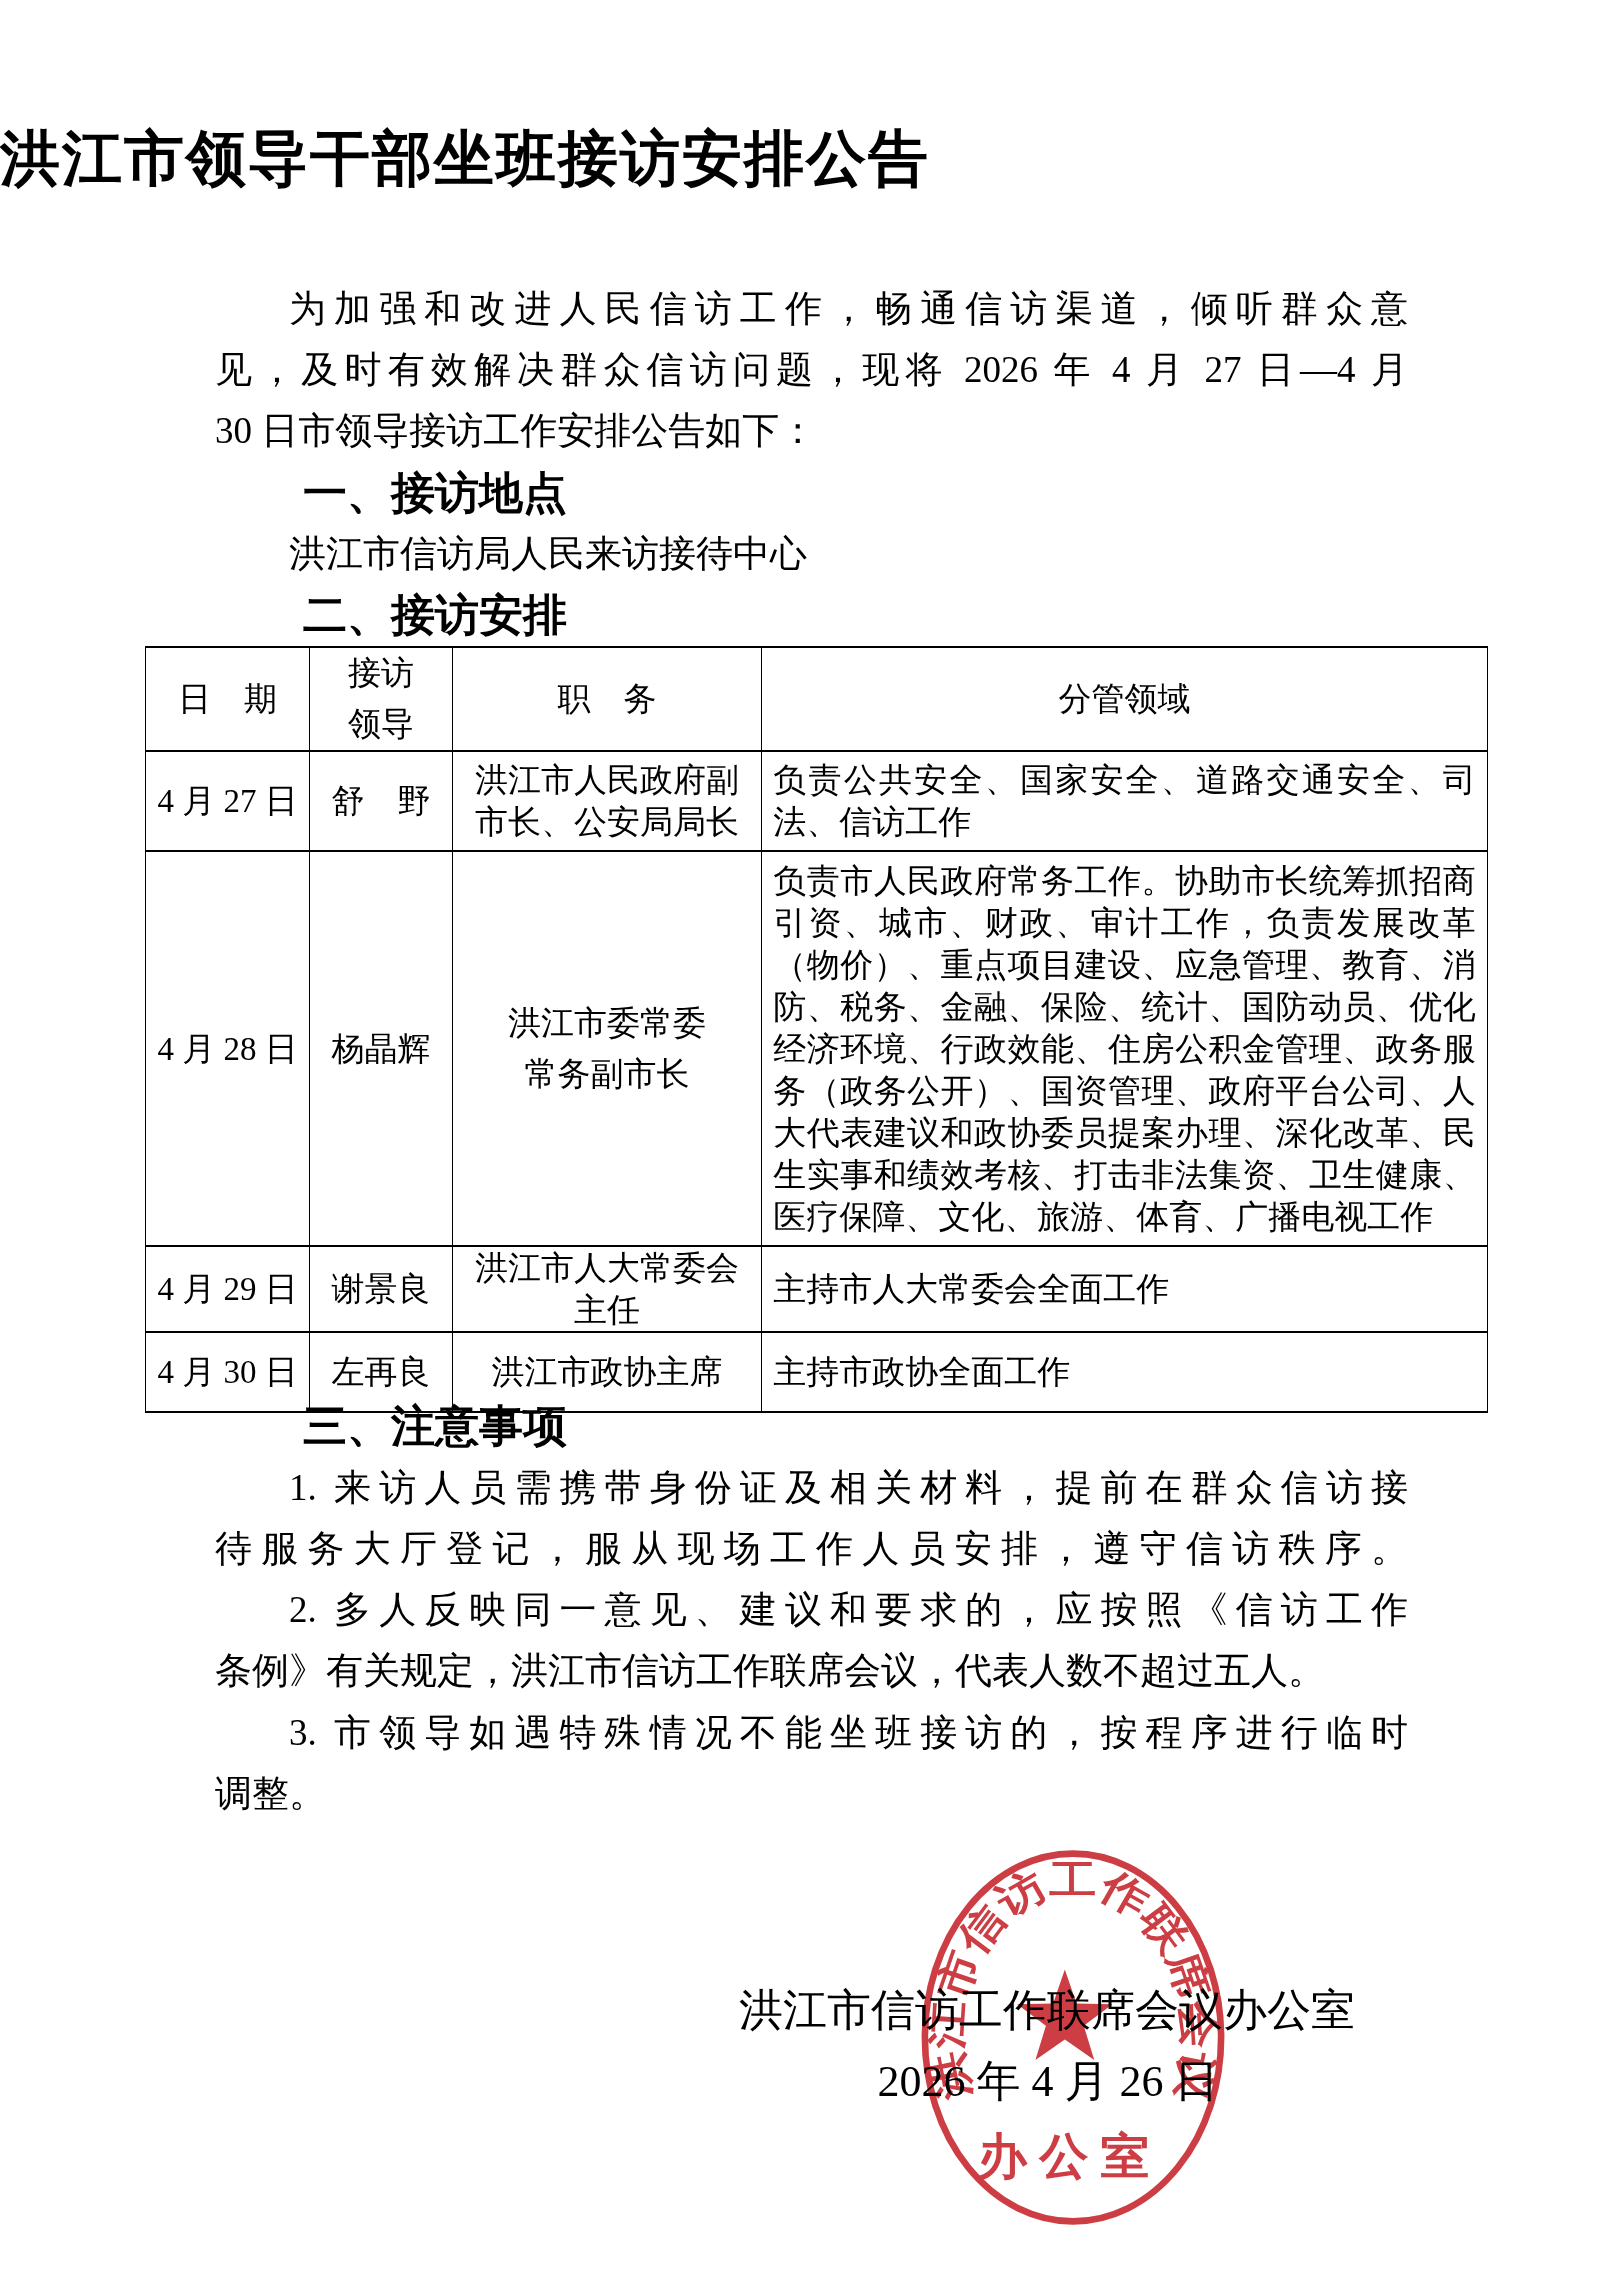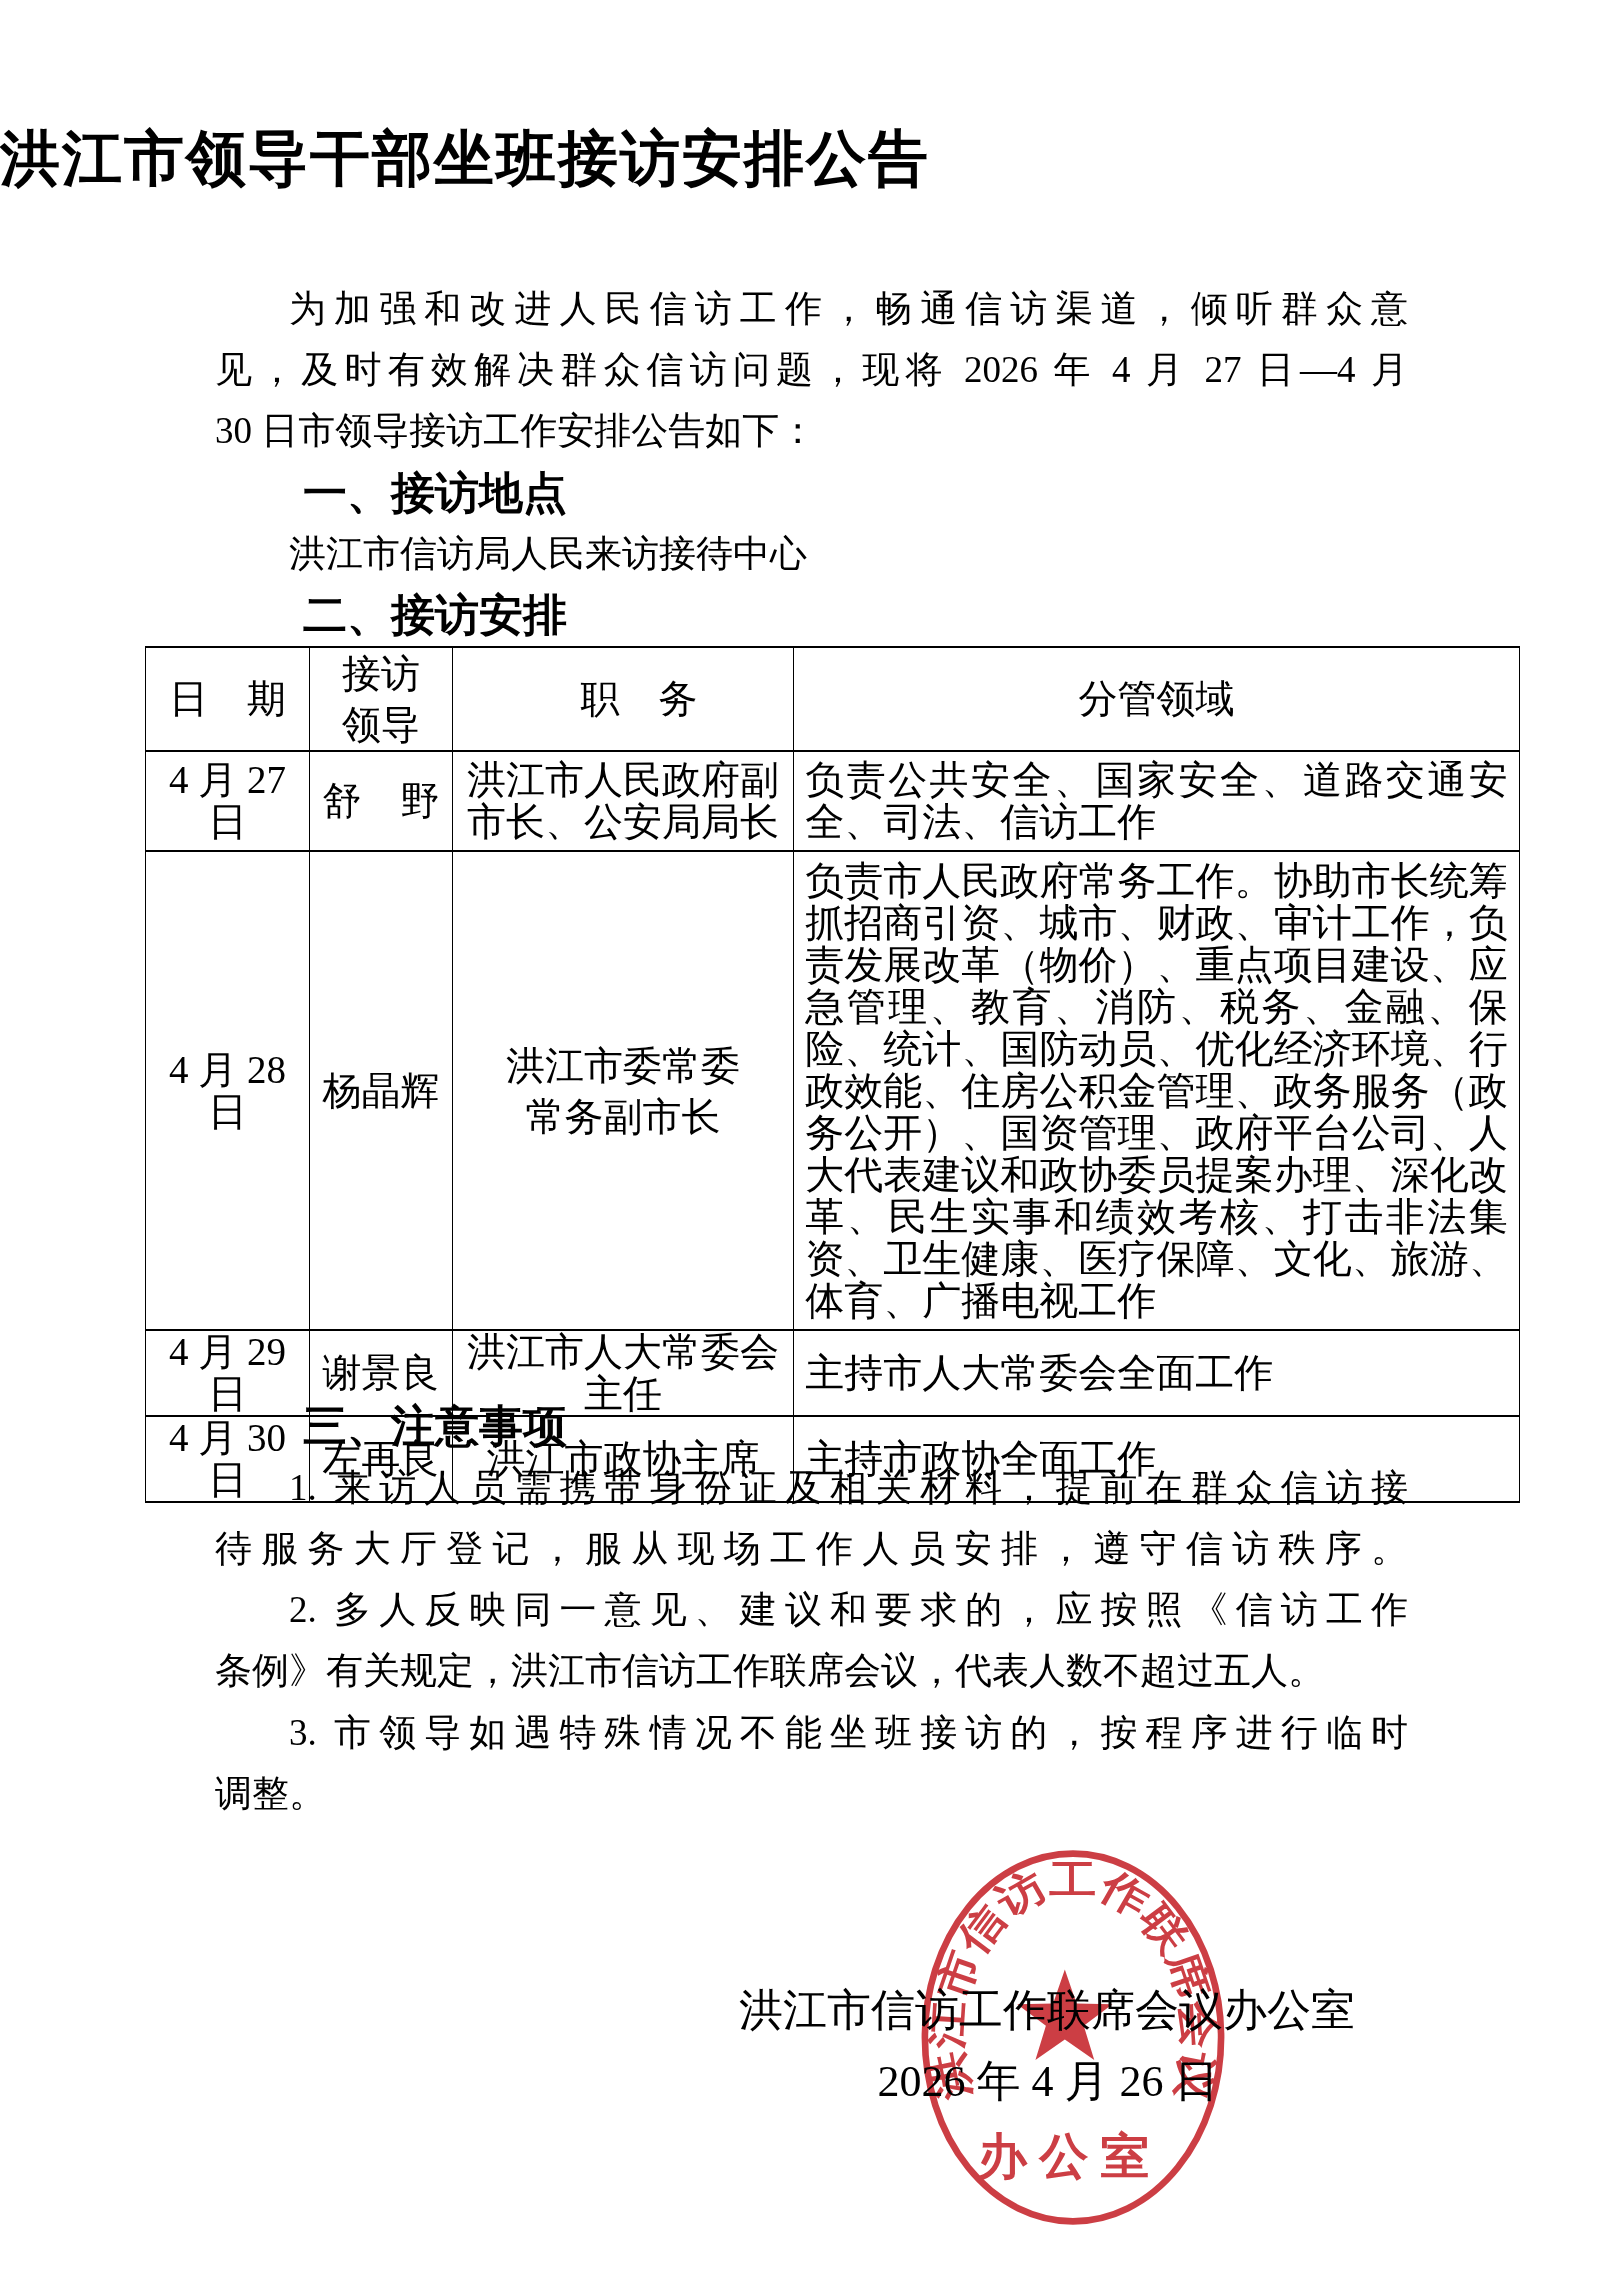--- a/index.html
+++ b/index.html
@@ -22,21 +22,21 @@
   .nowrap{white-space:nowrap;}
   .heading{
     left:215px;width:1193px;font-size:44px;line-height:61px;font-weight:bold;
     font-family:"Liberation Sans","DejaVu Sans",sans-serif;
     text-indent:2em;
   }
   
   .sched-table{
     top:646px;left:145px;width:1338px;
     border-collapse:collapse;table-layout:fixed;
-    font-size:39px;line-height:42px;
+    font-size:33px;line-height:42px;
   }
   .sched-table td{
     border-left:1.5px solid #000;border-right:1.5px solid #000;
     border-top:2.6px solid #000;border-bottom:2.6px solid #000;
     padding:0;vertical-align:middle;text-align:center;
     overflow:hidden;
   }
   .sched-table td.domain{text-align:justify;padding:7.2px 11.2px;}
   .pre{white-space:pre-line;line-height:51px;}
   tr.hdr{height:102px;}
@@ -68,21 +68,21 @@
 </div>
 
 <div class="abs heading" style="top:584px;">二、接访安排</div>
 
 <table class="abs sched-table">
   <tbody>
       <tr class="hdr">
     <td style="width:163px;">日　期</td>
     <td style="width:142px;" class="pre">接访
 领导</td>
-    <td style="width:308px;padding-left:32px;">职　务</td>
+    <td style="width:308px;">职　务</td>
     <td style="width:725px;">分管领域</td>
   </tr>
   <tr class="r1">
     <td>4 月 27 日</td>
     <td>舒　野</td>
     <td class="pre" style="line-height:42px;">洪江市人民政府副
 市长、公安局局长</td>
     <td class="domain">负责公共安全、国家安全、道路交通安全、司法、信访工作</td>
   </tr>
   <tr class="r2">

